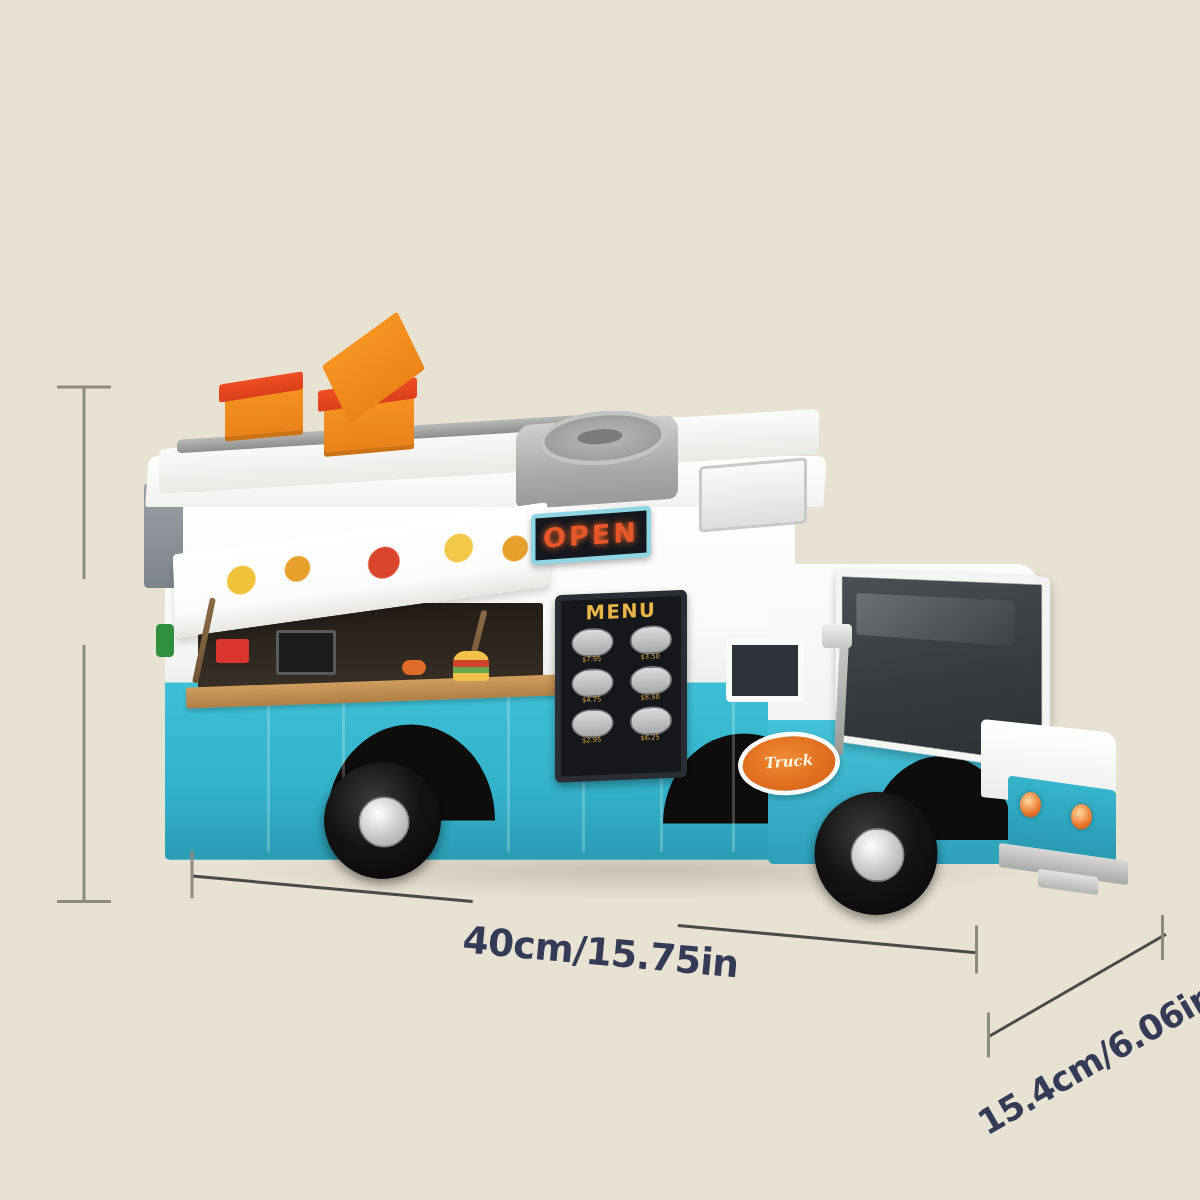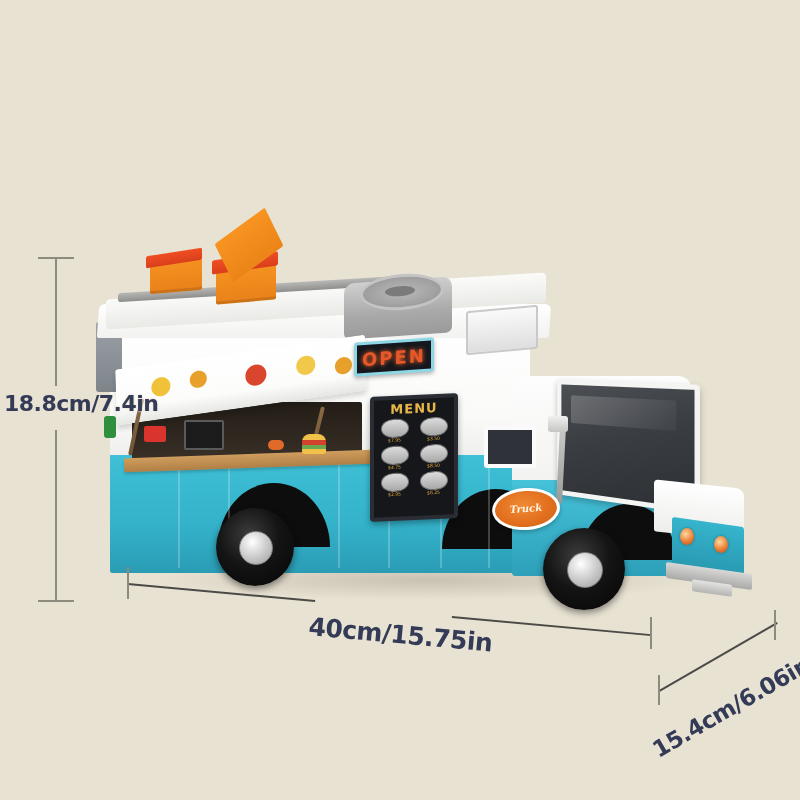--- a/index.html
+++ b/index.html
@@ -461,21 +461,20 @@
     </div>
     <div class="pc wheel" style="left:455px;top:298px;width:82px;height:82px;">
       <div class="hub" style="left:24px;top:24px;width:34px;height:34px;"></div>
     </div>
   </div>
 
   <div class="dim-line" style="left:55px; top:258px; width:2px; height:128px;"></div>
   <div class="dim-line" style="left:55px; top:430px; width:2px; height:172px;"></div>
   <div class="tick" style="left:38px; top:257px; width:36px; height:2px;"></div>
   <div class="tick" style="left:38px; top:600px; width:36px; height:2px;"></div>
-  <div class="dim-label" style="left:4px; top:391px; font-size:22px;">18.8cm/7.4in</div>
 
   <div class="dim-line" style="left:128px; top:583px; width:188px; height:1.6px; transform-origin:0 0; transform:rotate(5.2deg); background:#4a4a46;"></div>
   <div class="dim-line" style="left:452px; top:616px; width:200px; height:1.6px; transform-origin:0 0; transform:rotate(5.2deg); background:#4a4a46;"></div>
   <div class="tick" style="left:127px; top:567px; width:2px; height:32px;"></div>
   <div class="tick" style="left:650px; top:617px; width:2px; height:32px;"></div>
   <div class="dim-label" style="left:310px; top:612px; font-size:25px; transform-origin:0 0; transform:rotate(5.2deg);">40cm/15.75in</div>
 
   <div class="dim-line" style="left:659px; top:690px; width:136px; height:1.6px; transform-origin:0 0; transform:rotate(-30deg); background:#4a4a46;"></div>
   <div class="tick" style="left:658px; top:675px; width:2px; height:30px;"></div>
   <div class="tick" style="left:774px; top:610px; width:2px; height:30px;"></div>

